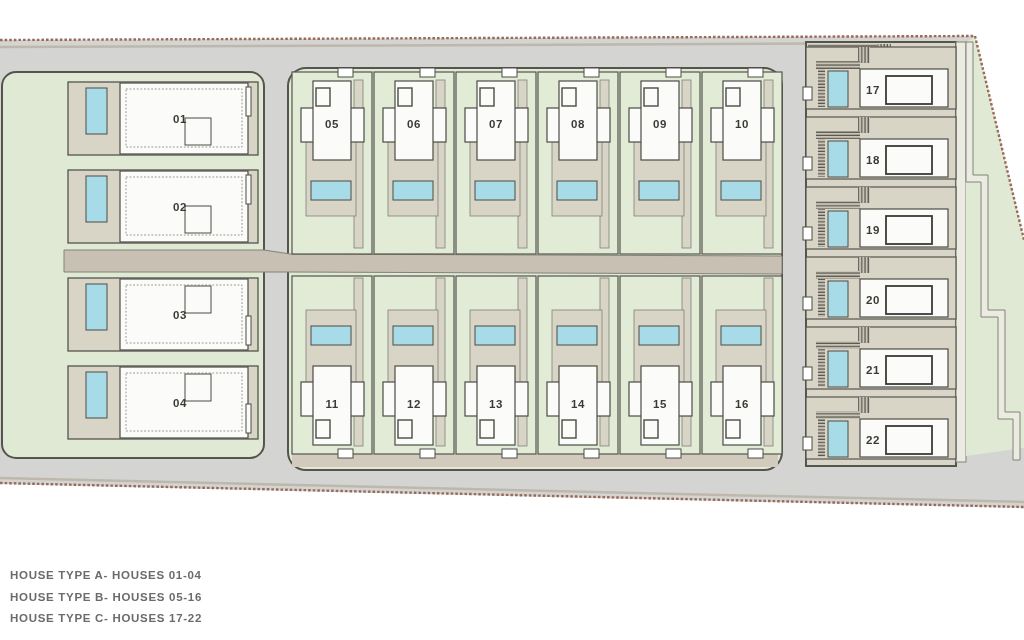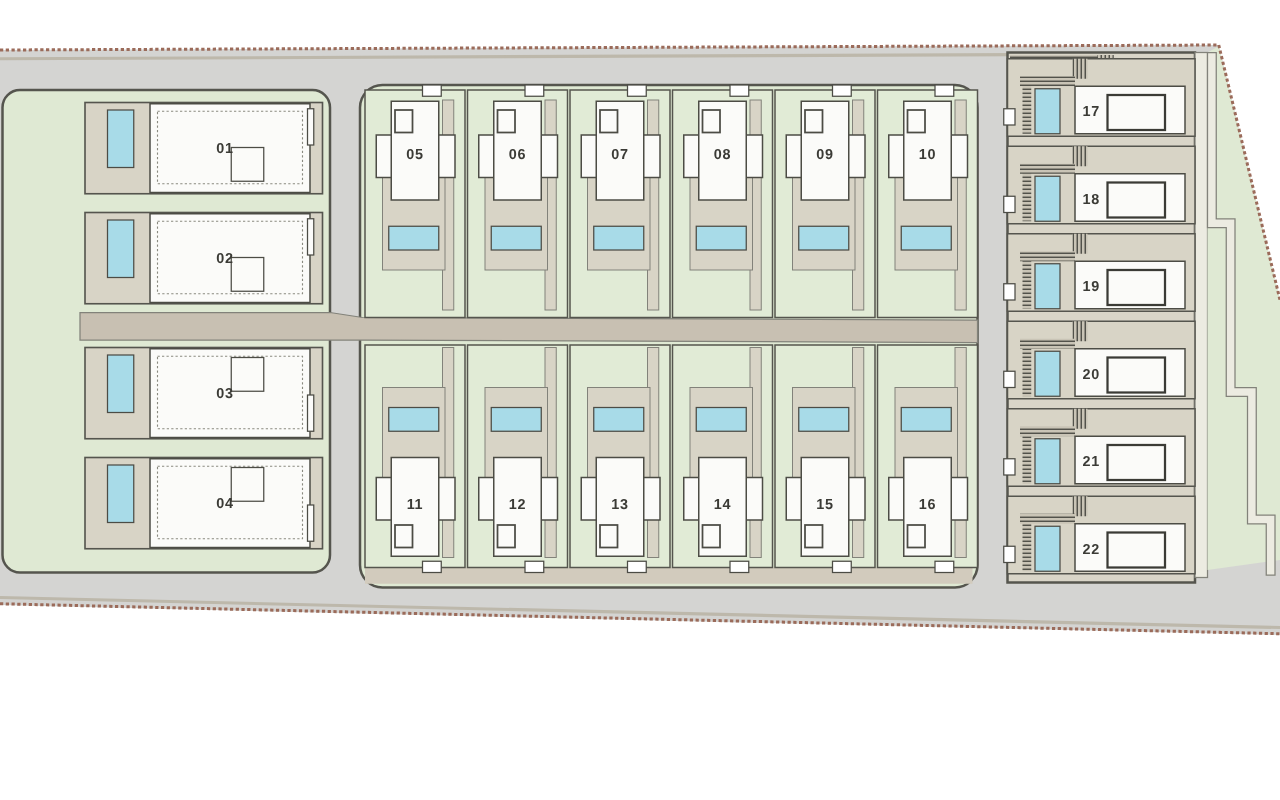--- a/index.html
+++ b/index.html
@@ -308,13 +308,18 @@
           <rect x="803" y="437" width="9" height="13" class="f-white s-house sw1"></rect>
           <text x="873" y="440" class="house-num" text-anchor="middle" dominant-baseline="central">22</text>
         </g>
       </g>
 
     <line x1="0" y1="40" x2="975" y2="36" class="s-boundary"></line>
     <line x1="975" y1="36" x2="1024" y2="240" class="s-boundary"></line>
     <line x1="0" y1="483" x2="1024" y2="507" class="s-boundary"></line>
   </svg>
 
+  <div class="legend">
+    <div class="legend-item">HOUSE TYPE A- HOUSES 01-04</div>
+    <div class="legend-item">HOUSE TYPE B- HOUSES 05-16</div>
+    <div class="legend-item">HOUSE TYPE C- HOUSES 17-22</div>
+  </div>
 </div>
 
 </body></html>

